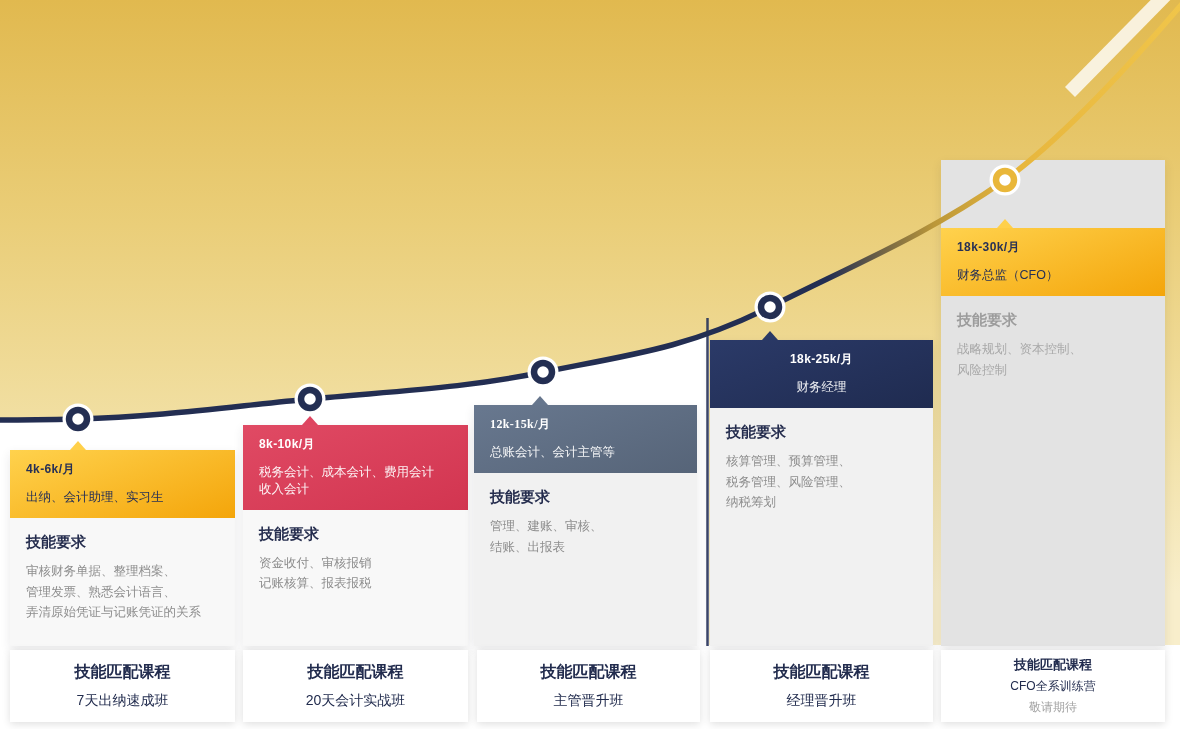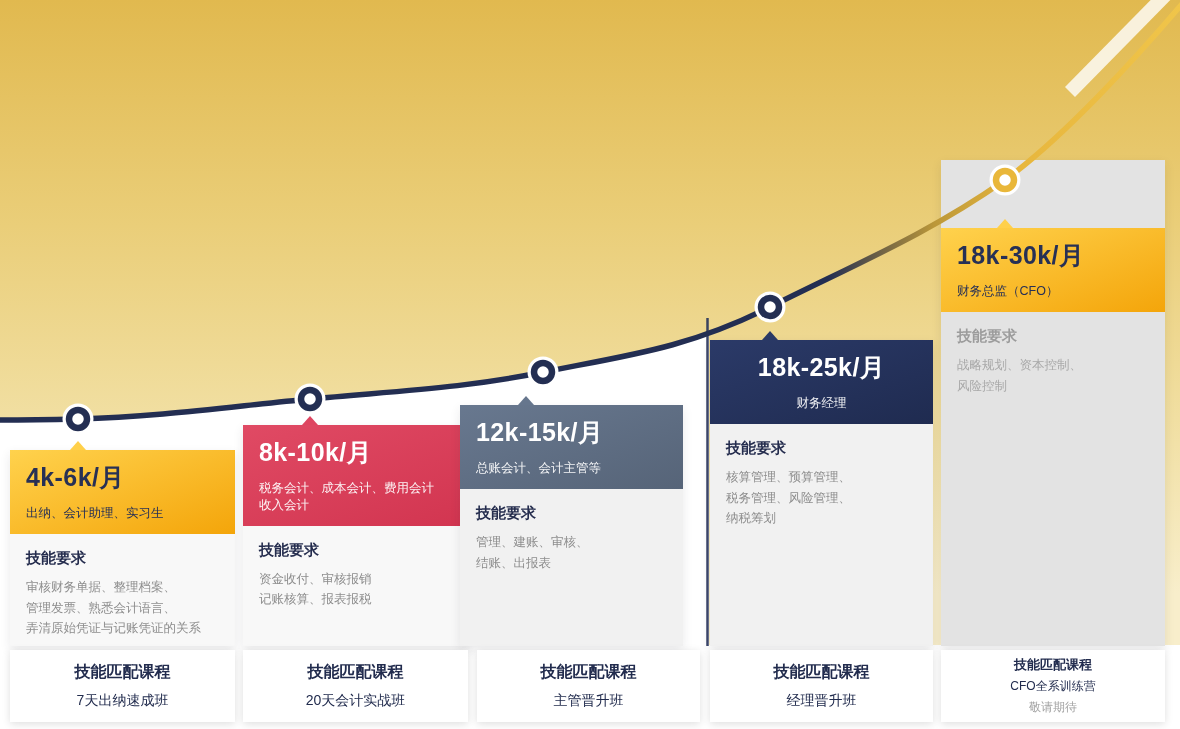--- a/index.html
+++ b/index.html
@@ -8,32 +8,32 @@
     font-family:"Liberation Sans","DejaVu Sans",sans-serif;
   }
   .canvas{position:absolute;left:0;top:0;width:1180px;height:729px;}
   svg.bg,svg.fg{position:absolute;left:0;top:0;width:1180px;height:729px;}
   svg.fg{pointer-events:none;}
 
   
   .panel{position:absolute;box-shadow:0 4px 10px rgba(50,50,60,.10);}
   .p1{left:10px;top:450px;width:225px;height:196px;background:#f8f8f8;}
   .p2{left:243px;top:425px;width:225px;height:221px;background:#f8f8f8;}
-  .p3{left:460px;top:405px;width:223px;height:241px;background:#f1f1f1;}
+  .p3{left:474px;top:405px;width:223px;height:241px;background:#f1f1f1;font-family:Liberation Serif, serif;}
   .p4{left:710px;top:340px;width:223px;height:306px;background:#f1f1f1;}
   .p5{left:941px;top:160px;width:224px;height:486px;background:#e3e3e3;}
 
   .badge{position:relative;padding:11px 16px 12px;color:#ffffff;}
   .b1{background:linear-gradient(160deg,#ffd24d,#f4a50a);color:#273055;}
   .b2{background:linear-gradient(160deg,#e04a64,#d23550);}
   .b3{background:linear-gradient(160deg,#68788f,#566478);}
   .b4{background:linear-gradient(160deg,#2b3a68,#1f2b50);text-align:center;}
   .b5{background:linear-gradient(160deg,#ffd24d,#f4a50a);color:#273055;margin-top:68px;}
 
-  .salary{font-size:25px;font-weight:bold;letter-spacing:.4px;}
+  .salary{font-size:12px;font-weight:bold;letter-spacing:.4px;}
   .roles{font-size:12.5px;margin-top:11px;line-height:1.35;white-space:pre-line;}
   .b2 .roles,.b3 .roles,.b4 .roles{color:rgba(255,255,255,.93);}
 
   .notch{position:absolute;top:-9px;width:0;height:0;
          border-left:8px solid transparent;border-right:8px solid transparent;}
   .n1{left:60px;border-bottom:9px solid #ffd04a;}
   .n2{left:59px;border-bottom:9px solid #de4560;}
   .n3{left:58px;border-bottom:9px solid #66768d;}
   .n4{left:52px;border-bottom:9px solid #2a3965;}
   .n5{left:56px;border-bottom:9px solid #ffd04a;}

